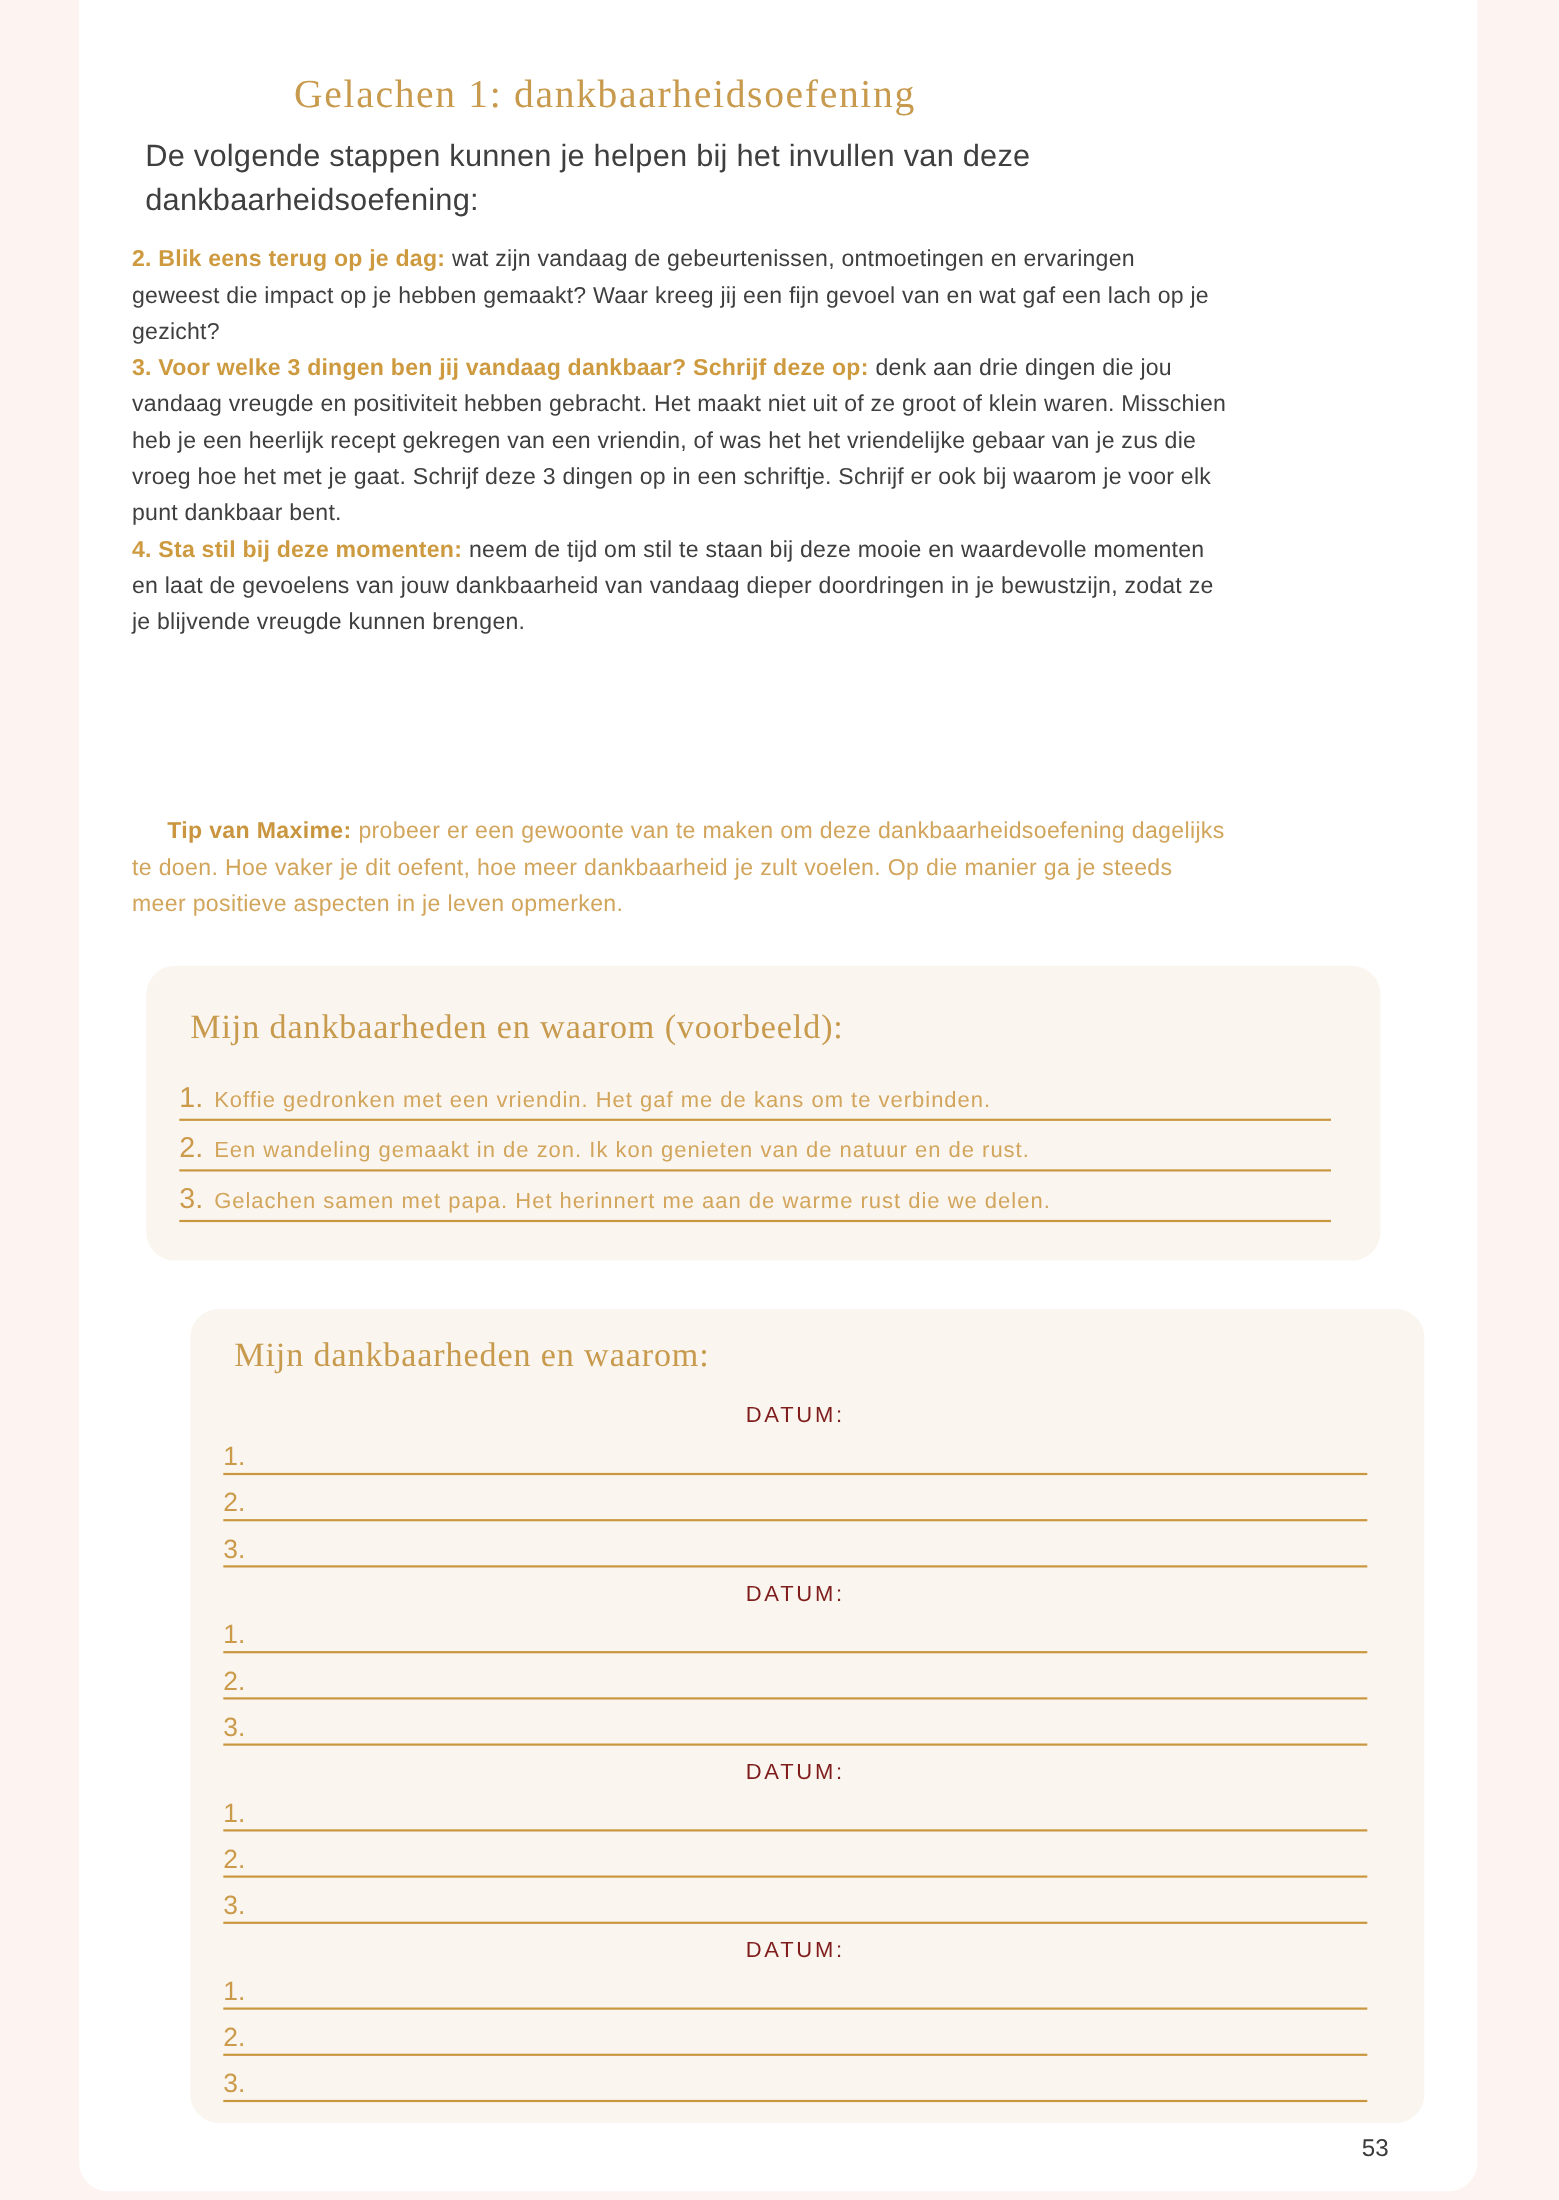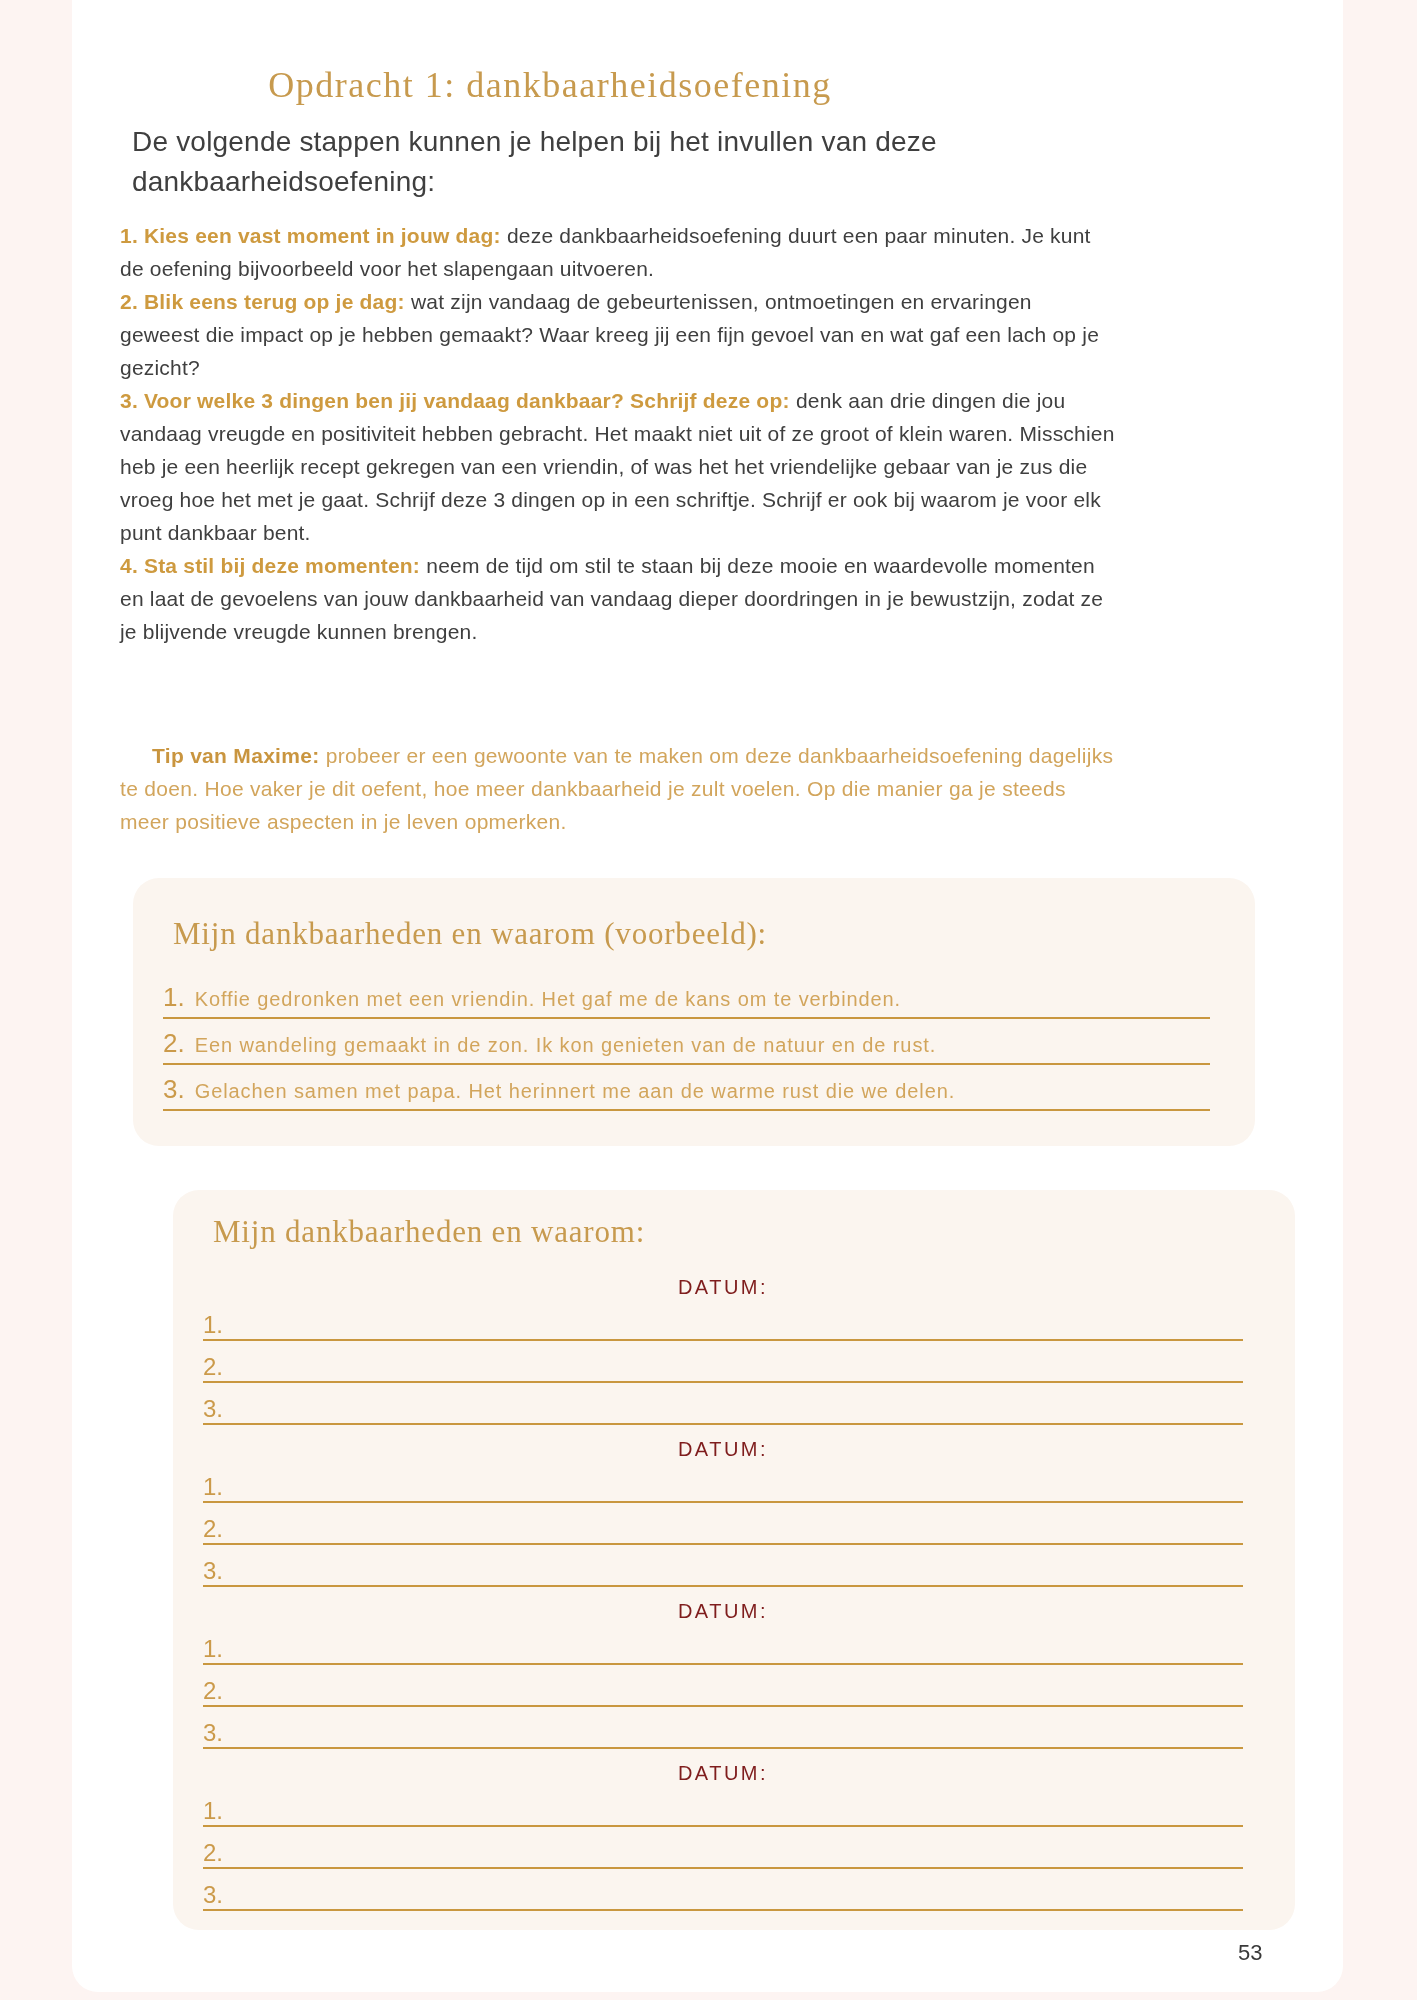--- a/index.html
+++ b/index.html
@@ -110,26 +110,25 @@
     font-size: 22px; color: #3A3A3A;
   }
 </style>
 </head>
 <body>
 
 <div class="sheet"></div>
 
 <main class="content">
 
-  <h1 class="title">Opdracht 1: dankbaarheidsoefening</h1>
+  <h1 class="title">Gelachen 1: dankbaarheidsoefening</h1>
 
   <p class="intro">De volgende stappen kunnen je helpen bij het invullen van deze dankbaarheidsoefening:</p>
 
   <div class="steps">
-    <p class="step"><span class="lead">1. Kies een vast moment in jouw dag:</span><span>deze dankbaarheidsoefening duurt een paar minuten. Je kunt de oefening bijvoorbeeld voor het slapengaan uitvoeren.</span></p>
     <p class="step"><span class="lead">2. Blik eens terug op je dag:</span><span>wat zijn vandaag de gebeurtenissen, ontmoetingen en ervaringen geweest die impact op je hebben gemaakt? Waar kreeg jij een fijn gevoel van en wat gaf een lach op je gezicht?</span></p>
     <p class="step"><span class="lead">3. Voor welke 3 dingen ben jij vandaag dankbaar? Schrijf deze op:</span><span>denk aan drie dingen die jou vandaag vreugde en positiviteit hebben gebracht. Het maakt niet uit of ze groot of klein waren. Misschien heb je een heerlijk recept gekregen van een vriendin, of was het het vriendelijke gebaar van je zus die vroeg hoe het met je gaat. Schrijf deze 3 dingen op in een schriftje. Schrijf er ook bij waarom je voor elk punt dankbaar bent.</span></p>
     <p class="step"><span class="lead">4. Sta stil bij deze momenten:</span><span>neem de tijd om stil te staan bij deze mooie en waardevolle momenten en laat de gevoelens van jouw dankbaarheid van vandaag dieper doordringen in je bewustzijn, zodat ze je blijvende vreugde kunnen brengen.</span></p>
   </div>
 
   <p class="tip"><span class="tip-lead">Tip van Maxime:</span><span class="tip-text">probeer er een gewoonte van te maken om deze dankbaarheidsoefening dagelijks te doen. Hoe vaker je dit oefent, hoe meer dankbaarheid je zult voelen. Op die manier ga je steeds meer positieve aspecten in je leven opmerken.</span></p>
 
   <section class="box example-box">
     <h2>Mijn dankbaarheden en waarom (voorbeeld):</h2>
     <div class="ex-list">

